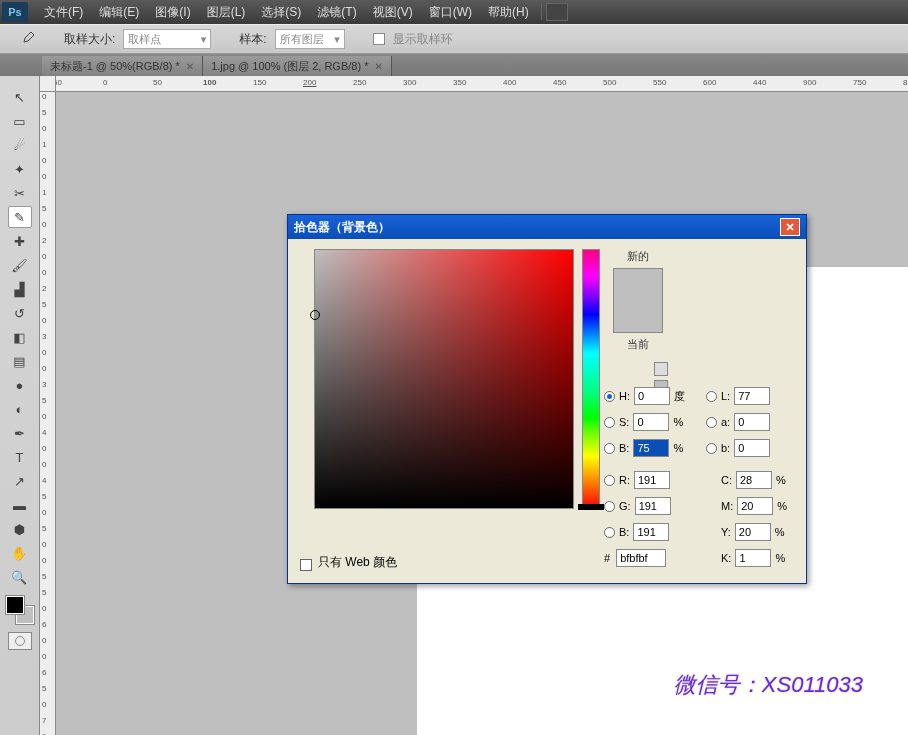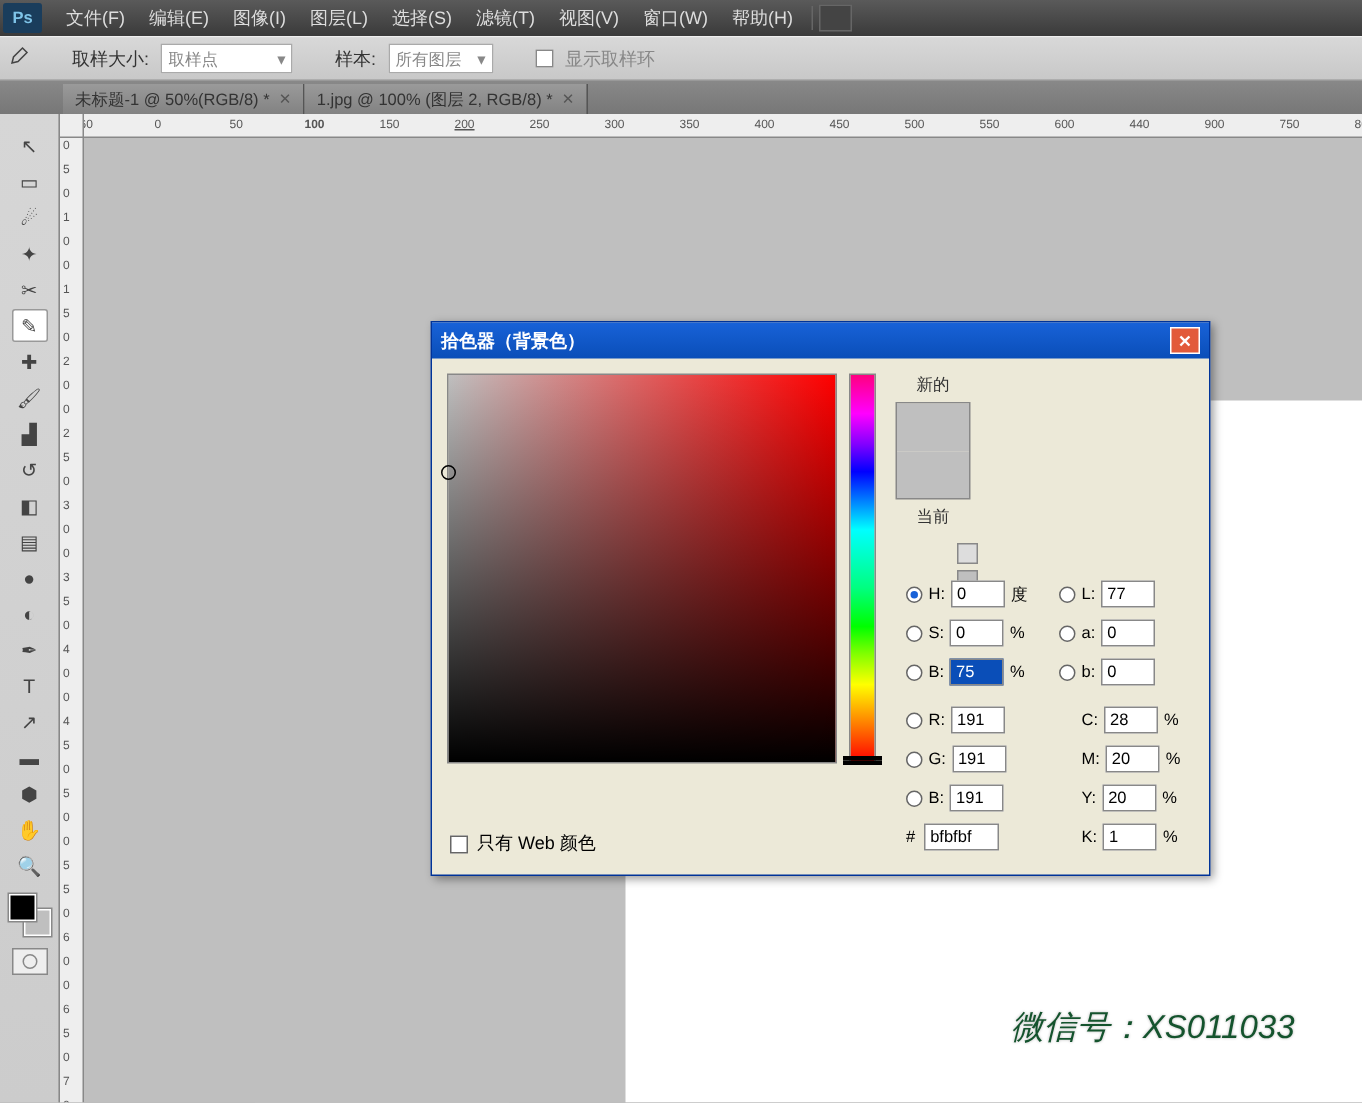--- a/index.html
+++ b/index.html
@@ -5,21 +5,21 @@
     * { margin: 0; padding: 0; box-sizing: border-box; font-family: "Microsoft YaHei", SimSun, sans-serif; }
     body { width: 908px; height: 735px; background: #bbb; overflow: hidden; position: relative; }
     
     .menubar { height: 24px; background: linear-gradient(#5a5a5a, #3a3a3a); display: flex; align-items: center; padding: 0 2px; color: #ddd; font-size: 12px; }
     .ps-logo { width: 26px; height: 20px; background: #1a3d5c; color: #7fc4e8; font-weight: bold; font-size: 11px; display: flex; align-items: center; justify-content: center; margin-right: 8px; border-radius: 2px; }
     .menu-item { padding: 0 8px; cursor: pointer; }
     .menu-right { display: flex; align-items: center; margin-left: auto; gap: 6px; font-size: 11px; color: #999; }
     .menu-sep { width: 1px; height: 16px; background: #666; margin: 0 4px; }
     .dropdown-icon { width: 22px; height: 18px; background: #444; border: 1px solid #666; }
     
-    .optionsbar { height: 30px; background: linear-gradient(#d8d8d8, #c8c8c8); border-top: 1px solid #eee; border-bottom: 1px solid #999; display: flex; align-items: center; padding: 0 20px 0 4px; font-size: 12px; color: #444; gap: 8px; }
+    .optionsbar { height: 30px; background: linear-gradient(#d8d8d8, #c8c8c8); border-top: 1px solid #eee; border-bottom: 1px solid #999; display: flex; align-items: center; padding: 0 20px 0 20px; font-size: 12px; color: #444; gap: 8px; }
     .opt-tool { width: 16px; height: 16px; }
     .opt-label { color: #333; }
     .opt-select { height: 20px; border: 1px solid #aaa; background: #fff; font-size: 11px; padding: 0 4px; color: #888; display: flex; align-items: center; }
     .opt-check { width: 12px; height: 12px; border: 1px solid #888; background: #fff; }
     
     .tabbar { height: 22px; background: linear-gradient(#888, #777); display: flex; align-items: end; padding-left: 42px; font-size: 11px; color: #333; }
     .doc-tab { height: 20px; padding: 0 8px; display: flex; align-items: center; gap: 6px; border-right: 1px solid #555; background: linear-gradient(#9a9a9a, #828282); }
     .doc-tab .close { font-size: 10px; color: #555; }
     
     .workspace { position: absolute; top: 76px; left: 40px; right: 0; bottom: 0; background: #bfbfbf; }
@@ -34,21 +34,21 @@
     .tool.active { background: #fff; border: 1px solid #999; border-radius: 2px; }
     .color-swatches { margin: 8px auto; width: 28px; height: 28px; position: relative; }
     .fg-color { position: absolute; top: 0; left: 0; width: 18px; height: 18px; background: #000; border: 1px solid #fff; outline: 1px solid #888; }
     .bg-color { position: absolute; bottom: 0; right: 0; width: 18px; height: 18px; background: #bfbfbf; border: 1px solid #fff; outline: 1px solid #888; }
     .quick-mask { width: 24px; height: 18px; margin: 6px auto; border: 1px solid #888; background: #eee; display: flex; align-items: center; justify-content: center; }
     .quick-mask-inner { width: 10px; height: 10px; border-radius: 50%; border: 1px solid #888; }
     
     .dialog { position: absolute; top: 214px; left: 287px; width: 520px; height: 370px; background: #ece9d8; border: 1px solid #003399; box-shadow: 2px 2px 6px rgba(0,0,0,0.4); }
     .dlg-title { height: 24px; background: linear-gradient(#1862d8, #0a4eb8); color: #fff; font-size: 12px; display: flex; align-items: center; padding: 0 6px; font-weight: bold; }
     .dlg-close { margin-left: auto; width: 20px; height: 18px; background: #e25a3a; border: 1px solid #fff; color: #fff; font-size: 11px; display: flex; align-items: center; justify-content: center; cursor: pointer; }
-    .dlg-body { padding: 10px; display: flex; gap: 8px; font-size: 12px; color: #333; }
+    .dlg-body { padding: 10px; display: flex; gap: 8px; font-size: 12px; color: #333; margin-left: 16px; }
     
     .color-field { width: 260px; height: 260px; position: relative; border: 1px solid #888; background: linear-gradient(to top, #000, transparent), linear-gradient(to right, #bfbfbf, #ff0000); }
     .color-cursor { position: absolute; width: 10px; height: 10px; border: 1px solid #000; border-radius: 50%; left: -5px; top: 60px; }
     
     .hue-strip { width: 18px; height: 260px; border: 1px solid #888; background: linear-gradient(to bottom, #ff0080, #ff00ff 10%, #8000ff 18%, #0000ff 25%, #00ffff 40%, #00ff80 55%, #00ff00 65%, #80ff00 72%, #ffff00 80%, #ff8000 90%, #ff0000 100%); position: relative; }
     .hue-cursor { position: absolute; bottom: -2px; left: -5px; right: -5px; height: 6px; border-top: 3px solid #000; border-bottom: 3px solid #000; }
     
     .swatch-col { display: flex; flex-direction: column; align-items: center; gap: 4px; width: 60px; }
     .swatch-lbl { font-size: 11px; }
     .swatch-box { width: 50px; height: 65px; border: 1px solid #888; }
@@ -64,24 +64,24 @@
     .field-row { display: flex; align-items: center; height: 26px; gap: 4px; }
     .radio { width: 11px; height: 11px; border: 1px solid #666; border-radius: 50%; background: #fff; display: inline-flex; align-items: center; justify-content: center; }
     .radio.checked::after { content: ''; width: 5px; height: 5px; background: #1862d8; border-radius: 50%; }
     .fld-input { width: 36px; height: 18px; border: 1px solid #888; background: #fff; font-size: 11px; padding: 0 3px; }
     .fld-input.sel { background: #0a4eb8; color: #fff; }
     .hex-row { display: flex; align-items: center; gap: 6px; margin-top: 4px; }
     .hex-input { width: 50px; height: 18px; border: 1px solid #888; background: #fff; font-size: 11px; padding: 0 3px; }
     
     .fields2 { position: absolute; top: 168px; left: 418px; font-size: 11px; }
     
-    .webonly { position: absolute; bottom: 12px; left: 12px; display: flex; align-items: center; gap: 6px; font-size: 12px; }
+    .webonly { position: absolute; bottom: 12px; left: 12px; display: flex; align-items: flex-end; gap: 6px; font-size: 12px; }
     .check { width: 12px; height: 12px; border: 1px solid #666; background: #fff; }
     
-    .watermark { position: absolute; bottom: 35px; right: 45px; color: #14532d; font-size: 22px; font-style: italic; display: flex; gap: 8px; text-shadow: 0 0 2px rgba(0,0,0,0.3); }
+    .watermark { position: absolute; bottom: 35px; right: 45px; color: #6d28d9; font-size: 22px; font-style: italic; display: flex; gap: 8px; text-shadow: 0 0 2px rgba(0,0,0,0.3); }
     .wm-icon { width: 30px; height: 26px; position: relative; }
     .wm-icon::before, .wm-icon::after { content: ''; position: absolute; width: 14px; height: 12px; border: 2px solid #fff; border-radius: 50% 50% 0 0; border-bottom: none; }
     .wm-icon::before { left: 0; top: 4px; }
     .wm-icon::after { right: 0; top: 4px; }
     .tick { position: absolute; font-size: 8px; color: #555; }
   </style>
 </head>
 <body>
 
 <div class="menubar">

